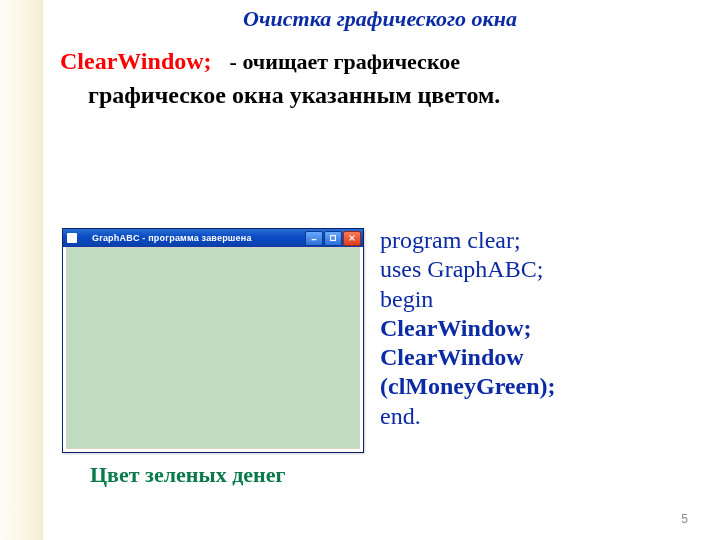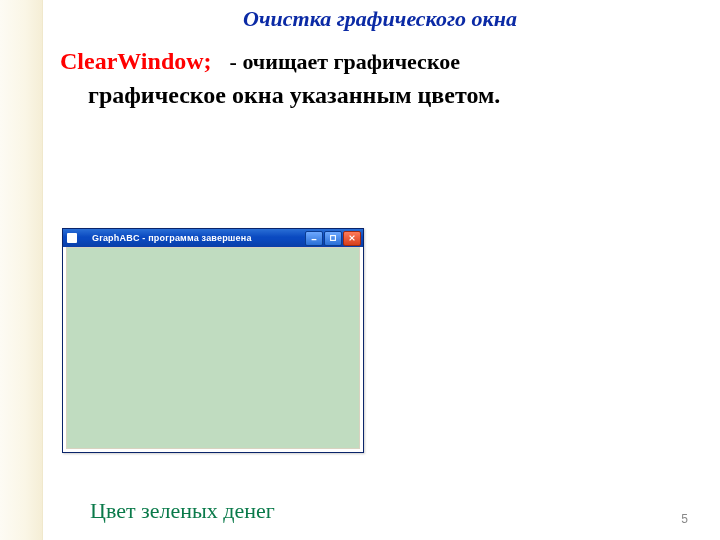--- a/index.html
+++ b/index.html
@@ -118,23 +118,22 @@
     top: 18px;
     background: #c0dcc0;
     border: 1px solid #d8d2c0;
   }
 
   .caption {
     position: absolute;
     left: 90px;
     top: 462px;
     font-size: 22px;
-    font-weight: normal;
+    font-weight: bold;
     color: #0a7a4a;
-    margin-top: 36px;
   }
 
   .code-block {
     position: absolute;
     left: 380px;
     top: 226px;
     width: 330px;
     font-size: 24px;
     line-height: 1.22;
     color: #0b2aa5;
@@ -189,15 +188,24 @@
             <line x1="8" y1="2" x2="2" y2="8" stroke="#fff" stroke-width="1.6"></line>
           </svg>
         </div>
       </div>
     </div>
     <div class="client-area"></div>
   </div>
 
   <div class="caption">Цвет зеленых денег</div>
 
+  <div class="code-block">
+    <div>program clear;</div>
+    <div>uses GraphABC;</div>
+    <div>begin</div>
+    <div class="code-bold">ClearWindow;</div>
+    <div class="code-bold">ClearWindow</div>
+    <div class="code-bold">(clMoneyGreen);</div>
+    <div>end.</div>
+  </div>
 
   <div class="page-num">5</div>
 </div>
 
 </body></html>

